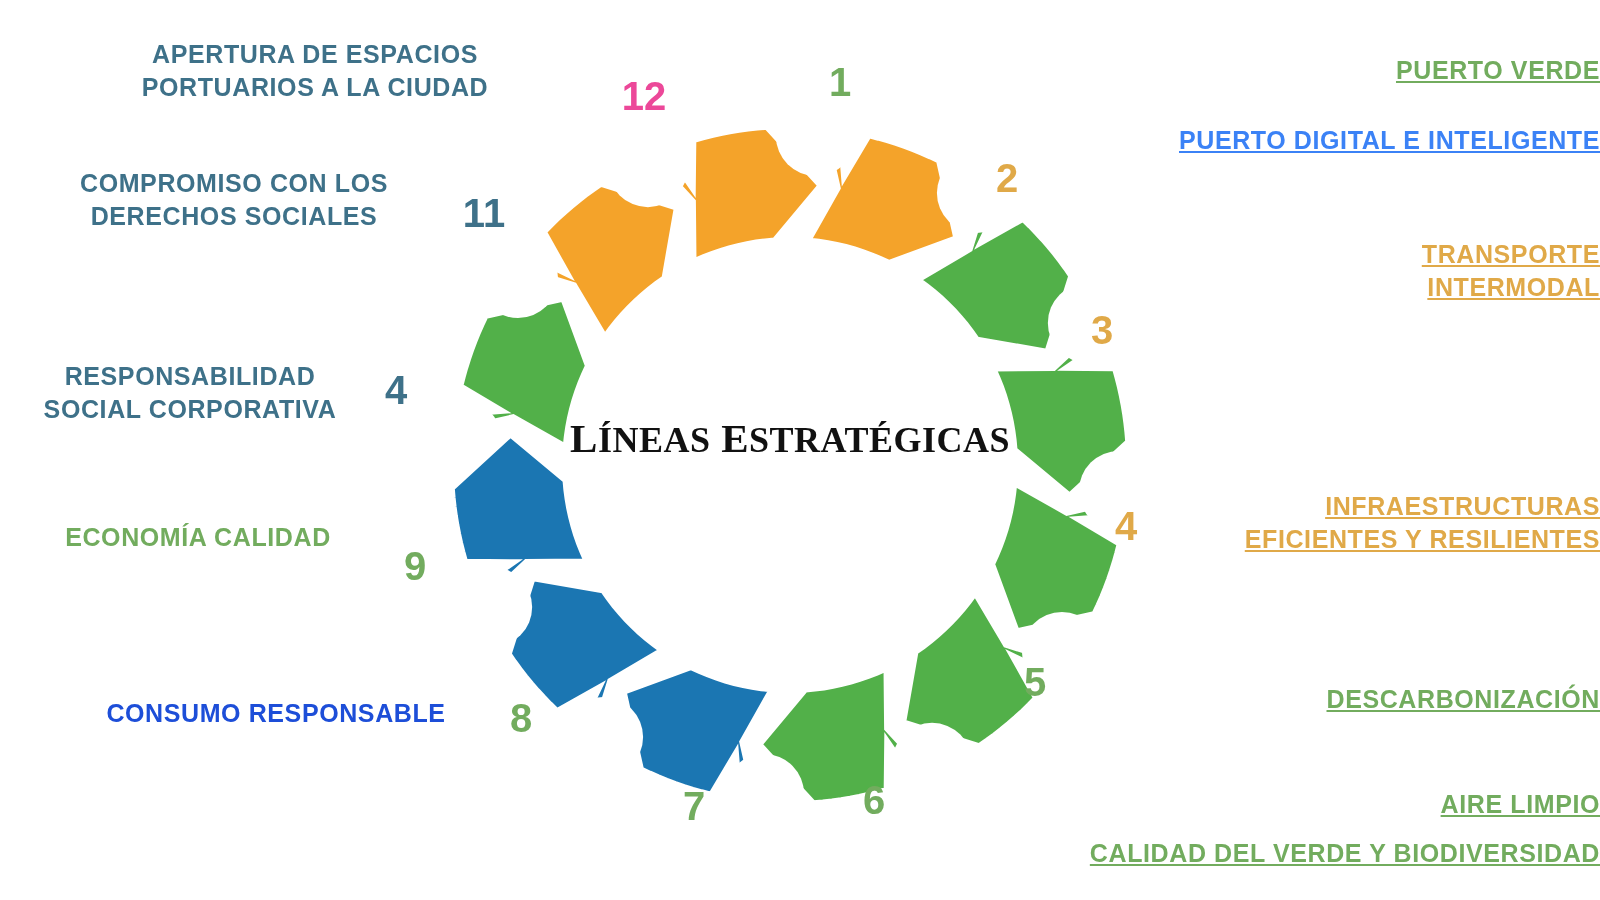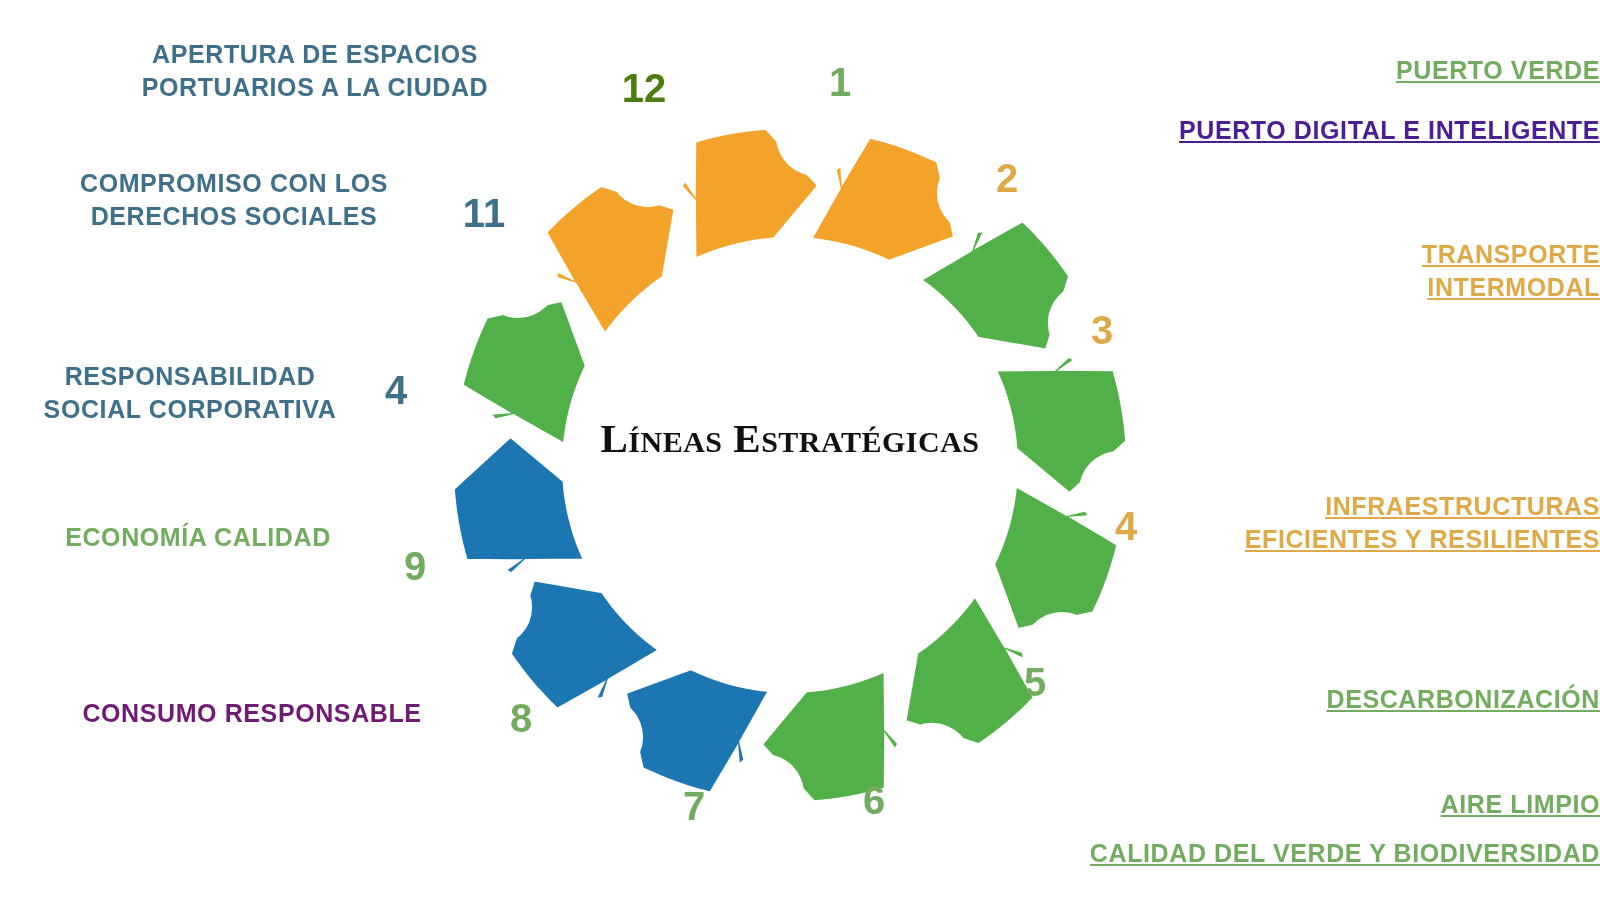--- a/index.html
+++ b/index.html
@@ -40,21 +40,21 @@
     text-align: center;
     color: #111111;
     font-family: "Liberation Serif", serif;
     font-weight: bold;
     font-size: 41px;
     letter-spacing: 0.5px;
     white-space: nowrap;
     line-height: 1;
   }
   .center-title .cap { font-size: 41px; }
-  .center-title .sc  { font-size: 30px; }
+  .center-title .sc  { font-size: 36px; }
 
   .seg-label {
     position: absolute;
     font-family: "Liberation Sans", sans-serif;
     font-weight: bold;
     font-size: 25px;
     letter-spacing: 0.6px;
     line-height: 1.30;
     white-space: pre-line;
   }
@@ -106,41 +106,41 @@
 
   <div class="center-title">
     <span class="cap">L</span><span class="sc">ÍNEAS</span>
     <span class="cap">E</span><span class="sc">STRATÉGICAS</span>
   </div>
 
   <div id="labels-layer">
       <div class="seg-num" style="color: rgb(114, 172, 94); left: 810px; top: 62px; width: 60px;">1</div>
       <div class="seg-label right" style="color: rgb(114, 172, 94); top: 54px; left: 872px; width: 728px;">PUERTO VERDE</div>
       <div class="seg-num" style="color: rgb(224, 169, 72); left: 977px; top: 158px; width: 60px;">2</div>
-      <div class="seg-label right" style="color: #4c1d95; top: 114px; left: 1000px; width: 600px;">PUERTO DIGITAL E INTELIGENTE</div>
+      <div class="seg-label right" style="color: #3b82f6; top: 124px; left: 1000px; width: 600px;">PUERTO DIGITAL E INTELIGENTE</div>
       <div class="seg-num" style="color: rgb(224, 169, 72); left: 1072px; top: 310px; width: 60px;">3</div>
       <div class="seg-label right" style="color: rgb(224, 169, 72); top: 238px; left: 1117px; width: 483px;">TRANSPORTE
 INTERMODAL</div>
       <div class="seg-num" style="color: rgb(224, 169, 72); left: 1096px; top: 506px; width: 60px;">4</div>
       <div class="seg-label right" style="color: rgb(224, 169, 72); top: 490px; left: 1162px; width: 438px;">INFRAESTRUCTURAS
 EFICIENTES Y RESILIENTES</div>
       <div class="seg-num" style="color: rgb(114, 172, 94); left: 1005px; top: 662px; width: 60px;">5</div>
       <div class="seg-label right" style="color: rgb(114, 172, 94); top: 653px; left: 1064px; width: 536px; margin-top: 30px;">DESCARBONIZACIÓN</div>
       <div class="seg-num" style="color: rgb(114, 172, 94); left: 844px; top: 780px; width: 60px;">6</div>
       <div class="seg-label right" style="color: rgb(114, 172, 94); top: 788px; left: 908px; width: 692px;">AIRE LIMPIO</div>
       <div class="seg-num" style="color: rgb(114, 172, 94); left: 664px; top: 786px; width: 60px;">7</div>
       <div class="seg-label right" style="color: rgb(114, 172, 94); top: 837px; left: 216px; width: 1384px;">CALIDAD DEL VERDE Y BIODIVERSIDAD</div>
       <div class="seg-num" style="color: rgb(114, 172, 94); left: 491px; top: 698px; width: 60px;">8</div>
-      <div class="seg-label left" style="color: #701a75; top: 697px; left: 0px; width: 504px;">CONSUMO RESPONSABLE</div>
+      <div class="seg-label left" style="color: #1d4ed8; top: 697px; left: 0px; width: 504px; padding-left: 24px;">CONSUMO RESPONSABLE</div>
       <div class="seg-num" style="color: rgb(114, 172, 94); left: 385px; top: 546px; width: 60px;">9</div>
       <div class="seg-label left" style="color: rgb(114, 172, 94); top: 521px; left: 0px; width: 396px;">ECONOMÍA CALIDAD</div>
       <div class="seg-num" style="color: rgb(62, 113, 137); left: 366px; top: 370px; width: 60px;">4</div>
       <div class="seg-label left" style="color: rgb(62, 113, 137); top: 360px; left: 0px; width: 380px;">RESPONSABILIDAD
 SOCIAL CORPORATIVA</div>
       <div class="seg-num" style="color: rgb(62, 113, 137); left: 454px; top: 193px; width: 60px;">11</div>
       <div class="seg-label left" style="color: rgb(62, 113, 137); top: 167px; left: 0px; width: 468px;">COMPROMISO CON LOS
 DERECHOS SOCIALES</div>
-      <div class="seg-num" style="color: #4d7c0f; left: 614px; top: 68px; width: 60px;">12</div>
+      <div class="seg-num" style="color: #ec4899; left: 614px; top: 76px; width: 60px;">12</div>
       <div class="seg-label left" style="color: rgb(62, 113, 137); top: 38px; left: 0px; width: 630px;">APERTURA DE ESPACIOS
 PORTUARIOS A LA CIUDAD</div>
     </div>
 
 </div>
 
 </body></html>

